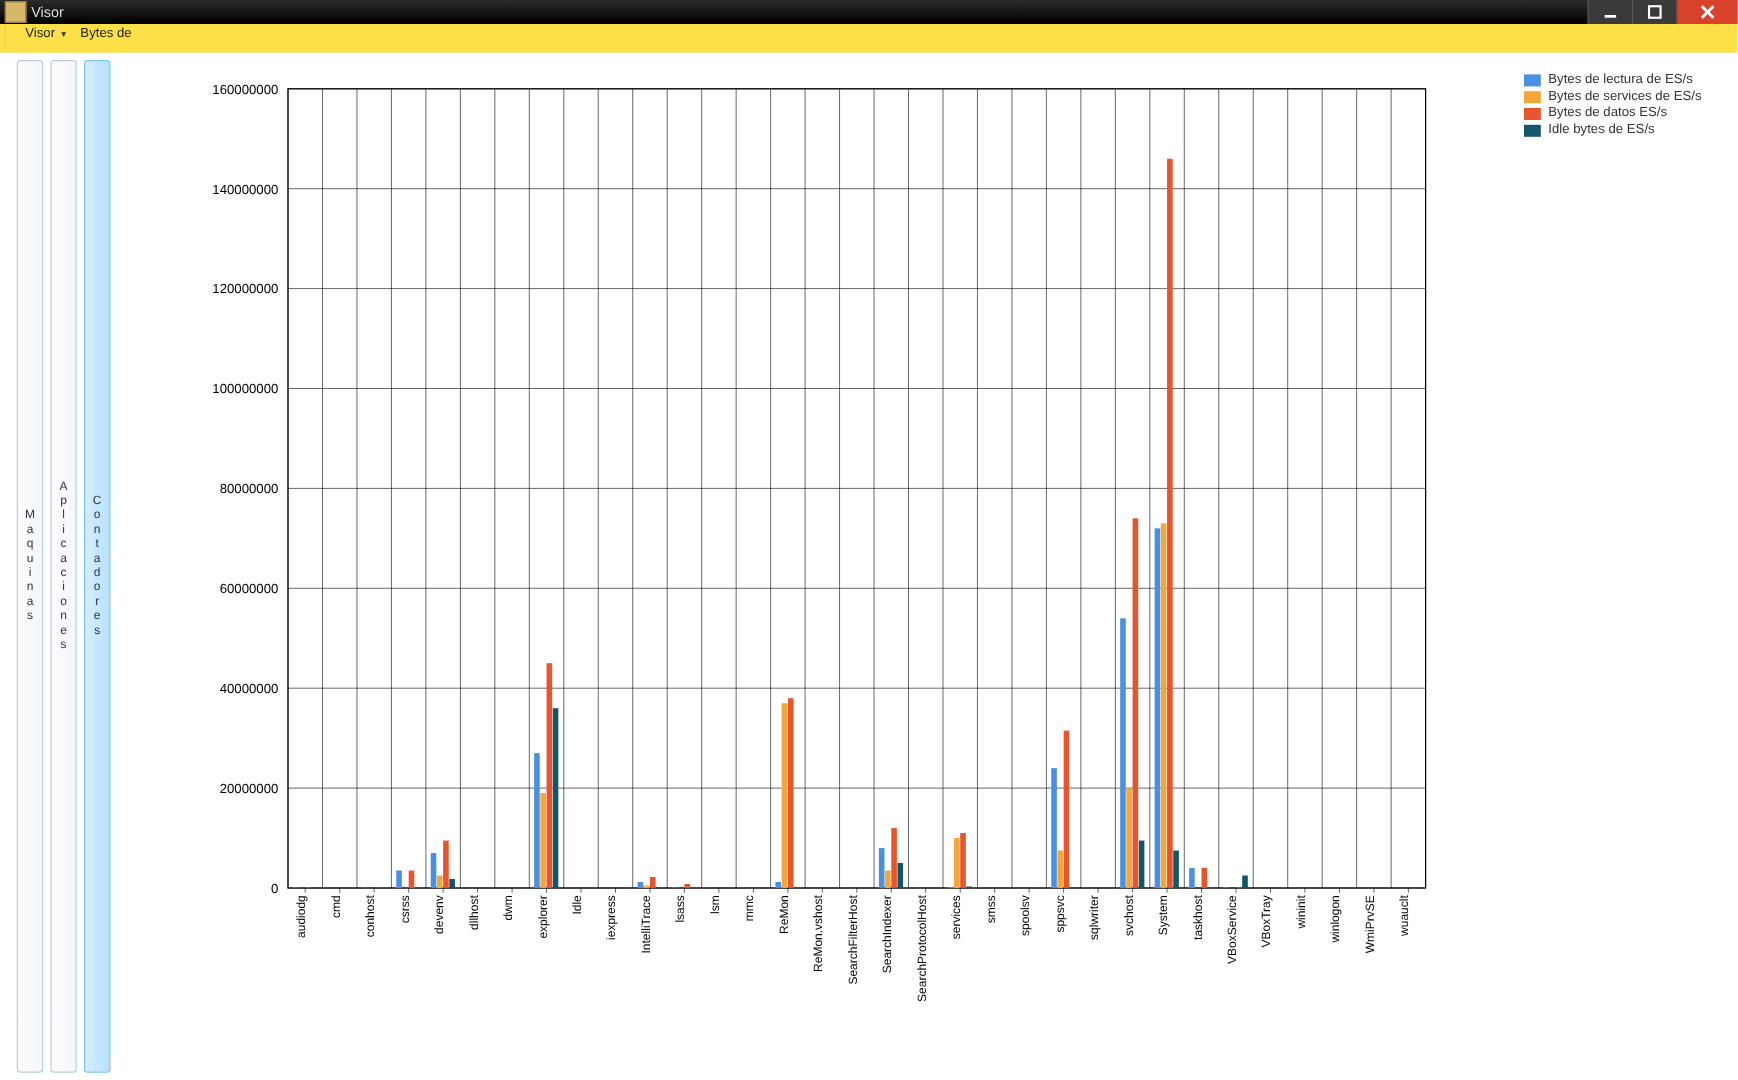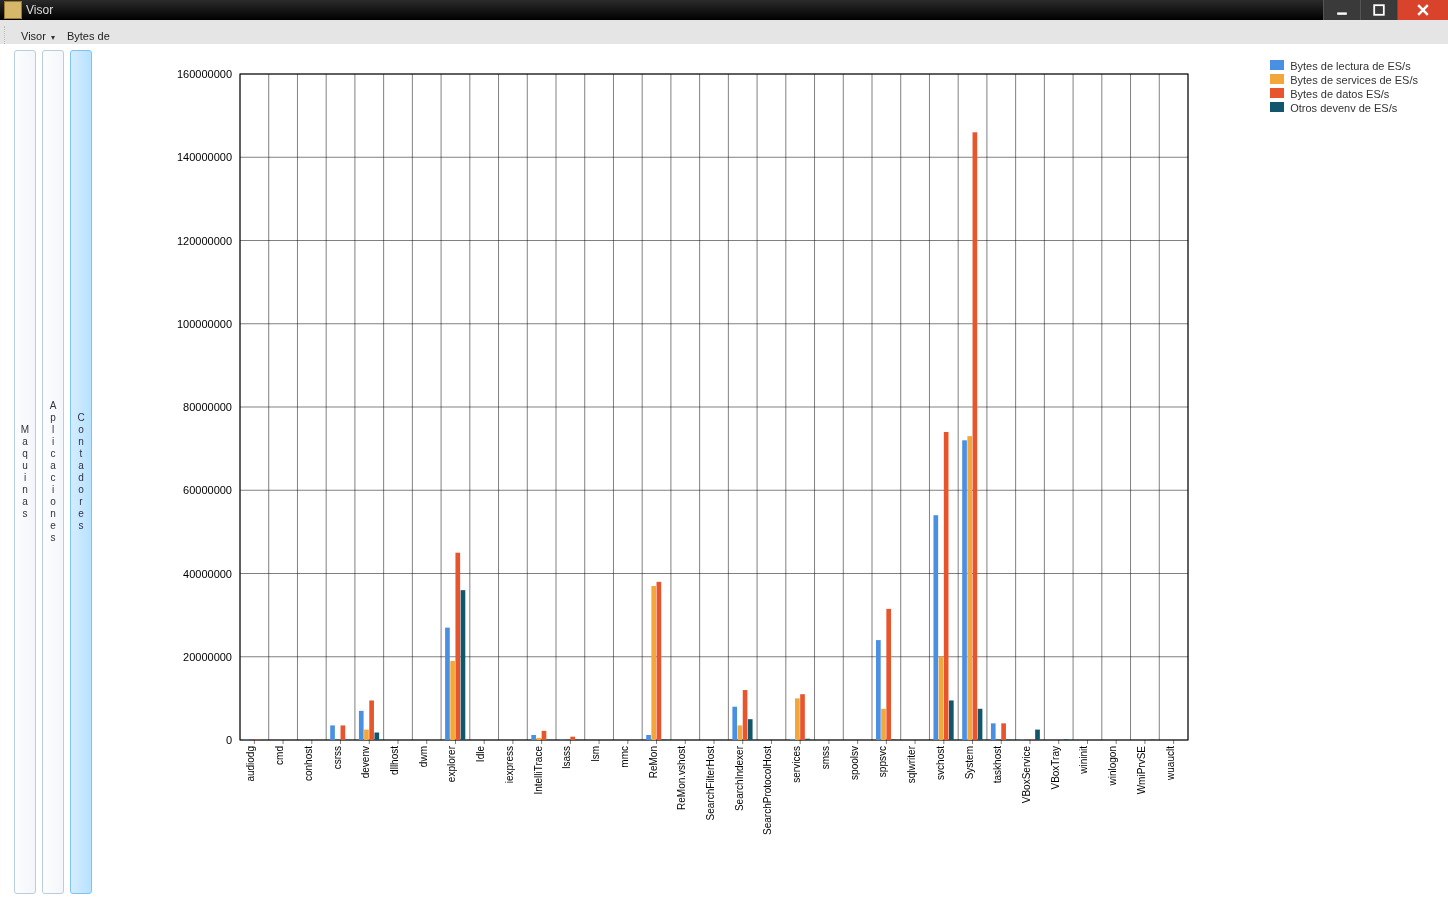--- a/index.html
+++ b/index.html
@@ -6,37 +6,37 @@
   
   .titlebar{height:20px;background:linear-gradient(#2b2b2b,#000);color:#fff;display:flex;align-items:center;position:relative}
   .titlebar .app-icon{width:16px;height:16px;margin:0 4px;background:#d6b86a;border:1px solid #9c7a2a;display:inline-block}
   .titlebar .title{color:#ddd;font-size:12px}
   .winbtns{position:absolute;right:0;top:0;display:flex;height:20px}
   .winbtn{width:36px;height:20px;display:flex;align-items:center;justify-content:center;font-weight:bold;color:#fff;background:#3a3a3a;border-left:1px solid #555}
   .winbtn.max{background:#3a3a3a}
   .winbtn.close{background:#d9432b;width:50px}
   .winbtn svg{width:12px;height:12px}
   
-  .menubar{height:24px;background:#e5e5e5;border-bottom:1px solid #d0d0d0;display:flex;align-items:flex-end;padding-left:4px}
+  .menubar{height:24px;background:#fde047;border-bottom:1px solid #d0d0d0;display:flex;align-items:flex-start;padding-left:4px}
   .menubar .sep{width:4px;height:18px;border-left:1px dotted #bbb;margin-right:6px}
   .menuitem{padding:2px 6px;color:#222}
   .menuitem .arrow{font-size:8px;color:#333;margin-left:2px}
   
   .workspace{position:absolute;top:44px;left:0;right:0;bottom:0;background:#fff}
   .vtab{position:absolute;top:6px;bottom:6px;width:20px;border:1px solid #b8cde0;border-radius:3px;background:linear-gradient(to right,#fdfdfe,#f3f6fa);display:flex;align-items:center;justify-content:center}
   .vtab.active{background:linear-gradient(to right,#d5edff,#b7e2ff);border-color:#7cc4f6}
   .vtab span{writing-mode:vertical-rl;text-orientation:upright;font-size:10px;color:#334;letter-spacing:1px}
   .vtab.t1{left:14px}
   .vtab.t2{left:42px}
   .vtab.t3{left:70px}
   
   .chart-wrap{position:absolute;left:100px;top:10px;right:10px;bottom:10px}
   #chart{width:100%;height:100%}
   .legend{position:absolute;right:20px;top:6px;font-size:11px;color:#333}
-  .legend .row{display:flex;align-items:flex-start;margin-bottom:2px}
+  .legend .row{display:flex;align-items:flex-end;margin-bottom:2px}
   .legend .sw{width:14px;height:10px;margin-right:6px}
   
 </style>
 </head>
 <body>
 
 <div class="titlebar">
   <span class="app-icon"></span>
   <span class="title">Visor</span>
   <div class="winbtns">
@@ -265,17 +265,17 @@
       <div class="row">
         <span class="sw" style="background:#f3a73b"></span>
         <span>Bytes de services de ES/s</span>
       </div>
       <div class="row">
         <span class="sw" style="background:#e8552d"></span>
         <span>Bytes de datos ES/s</span>
       </div>
       <div class="row">
         <span class="sw" style="background:#12566b"></span>
-        <span>Otros devenv de ES/s</span>
+        <span>Idle bytes de ES/s</span>
       </div>
     </div>
   </div>
 </div>
 
 </body></html>

